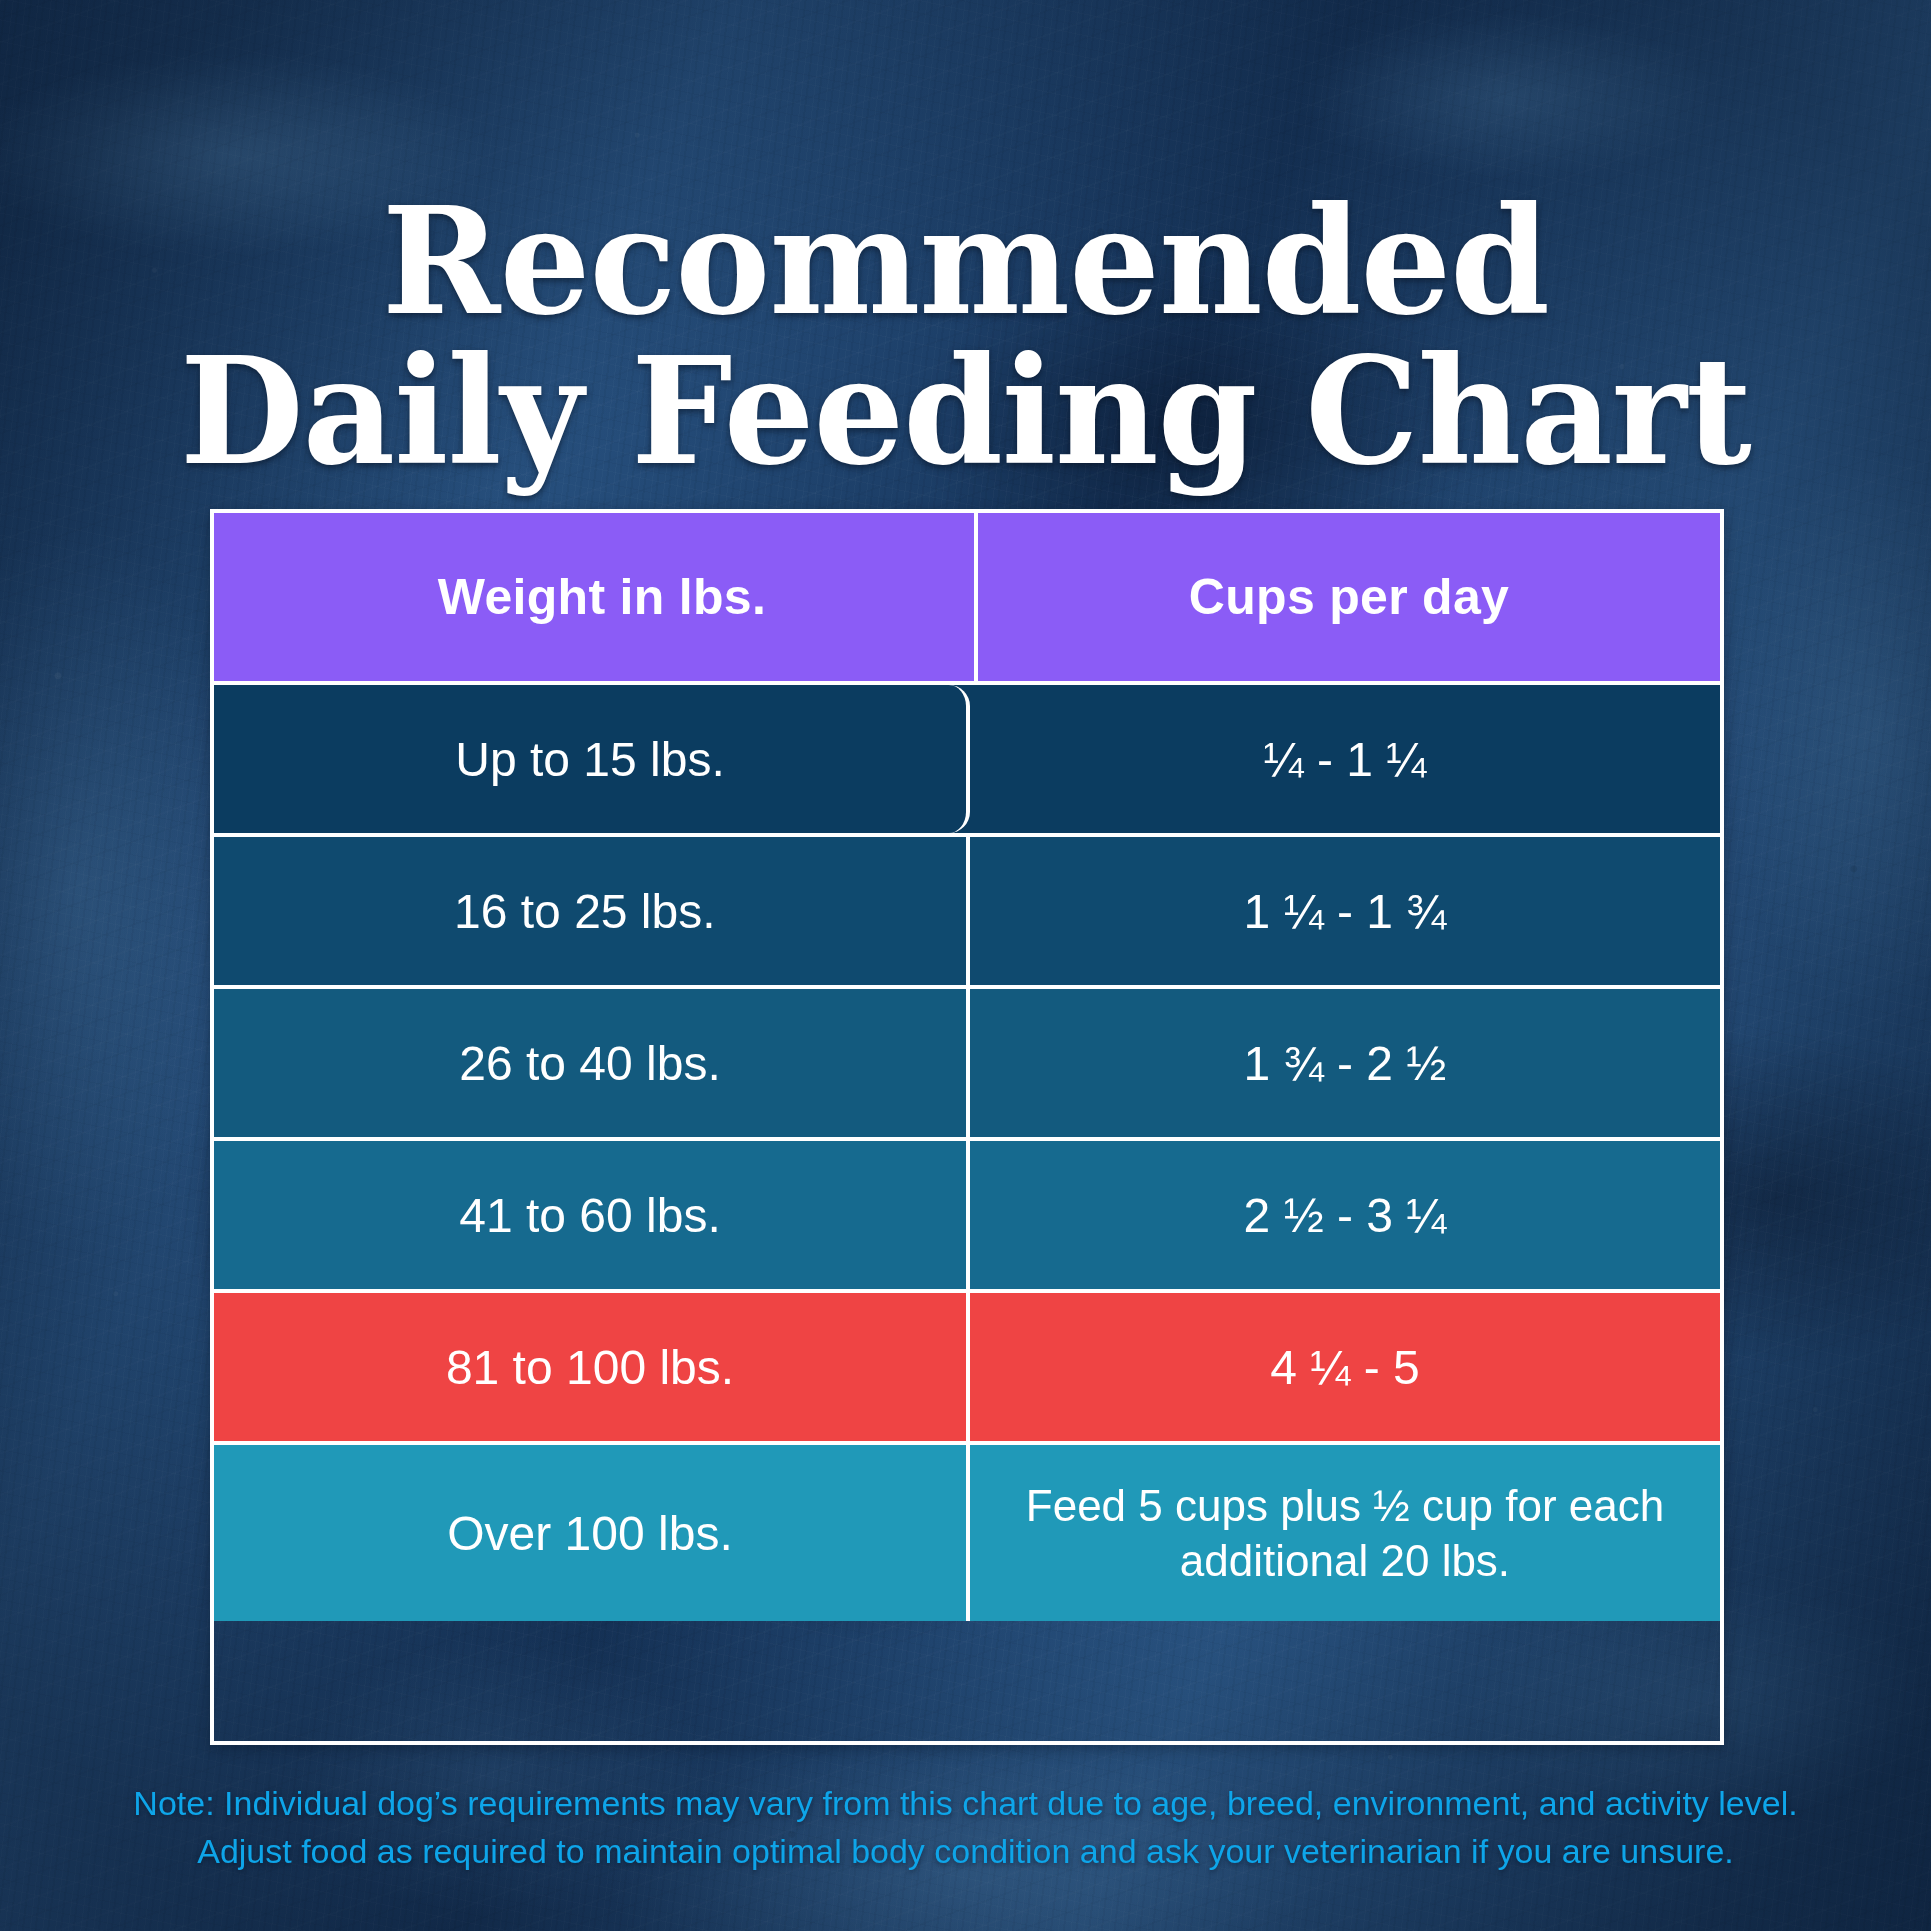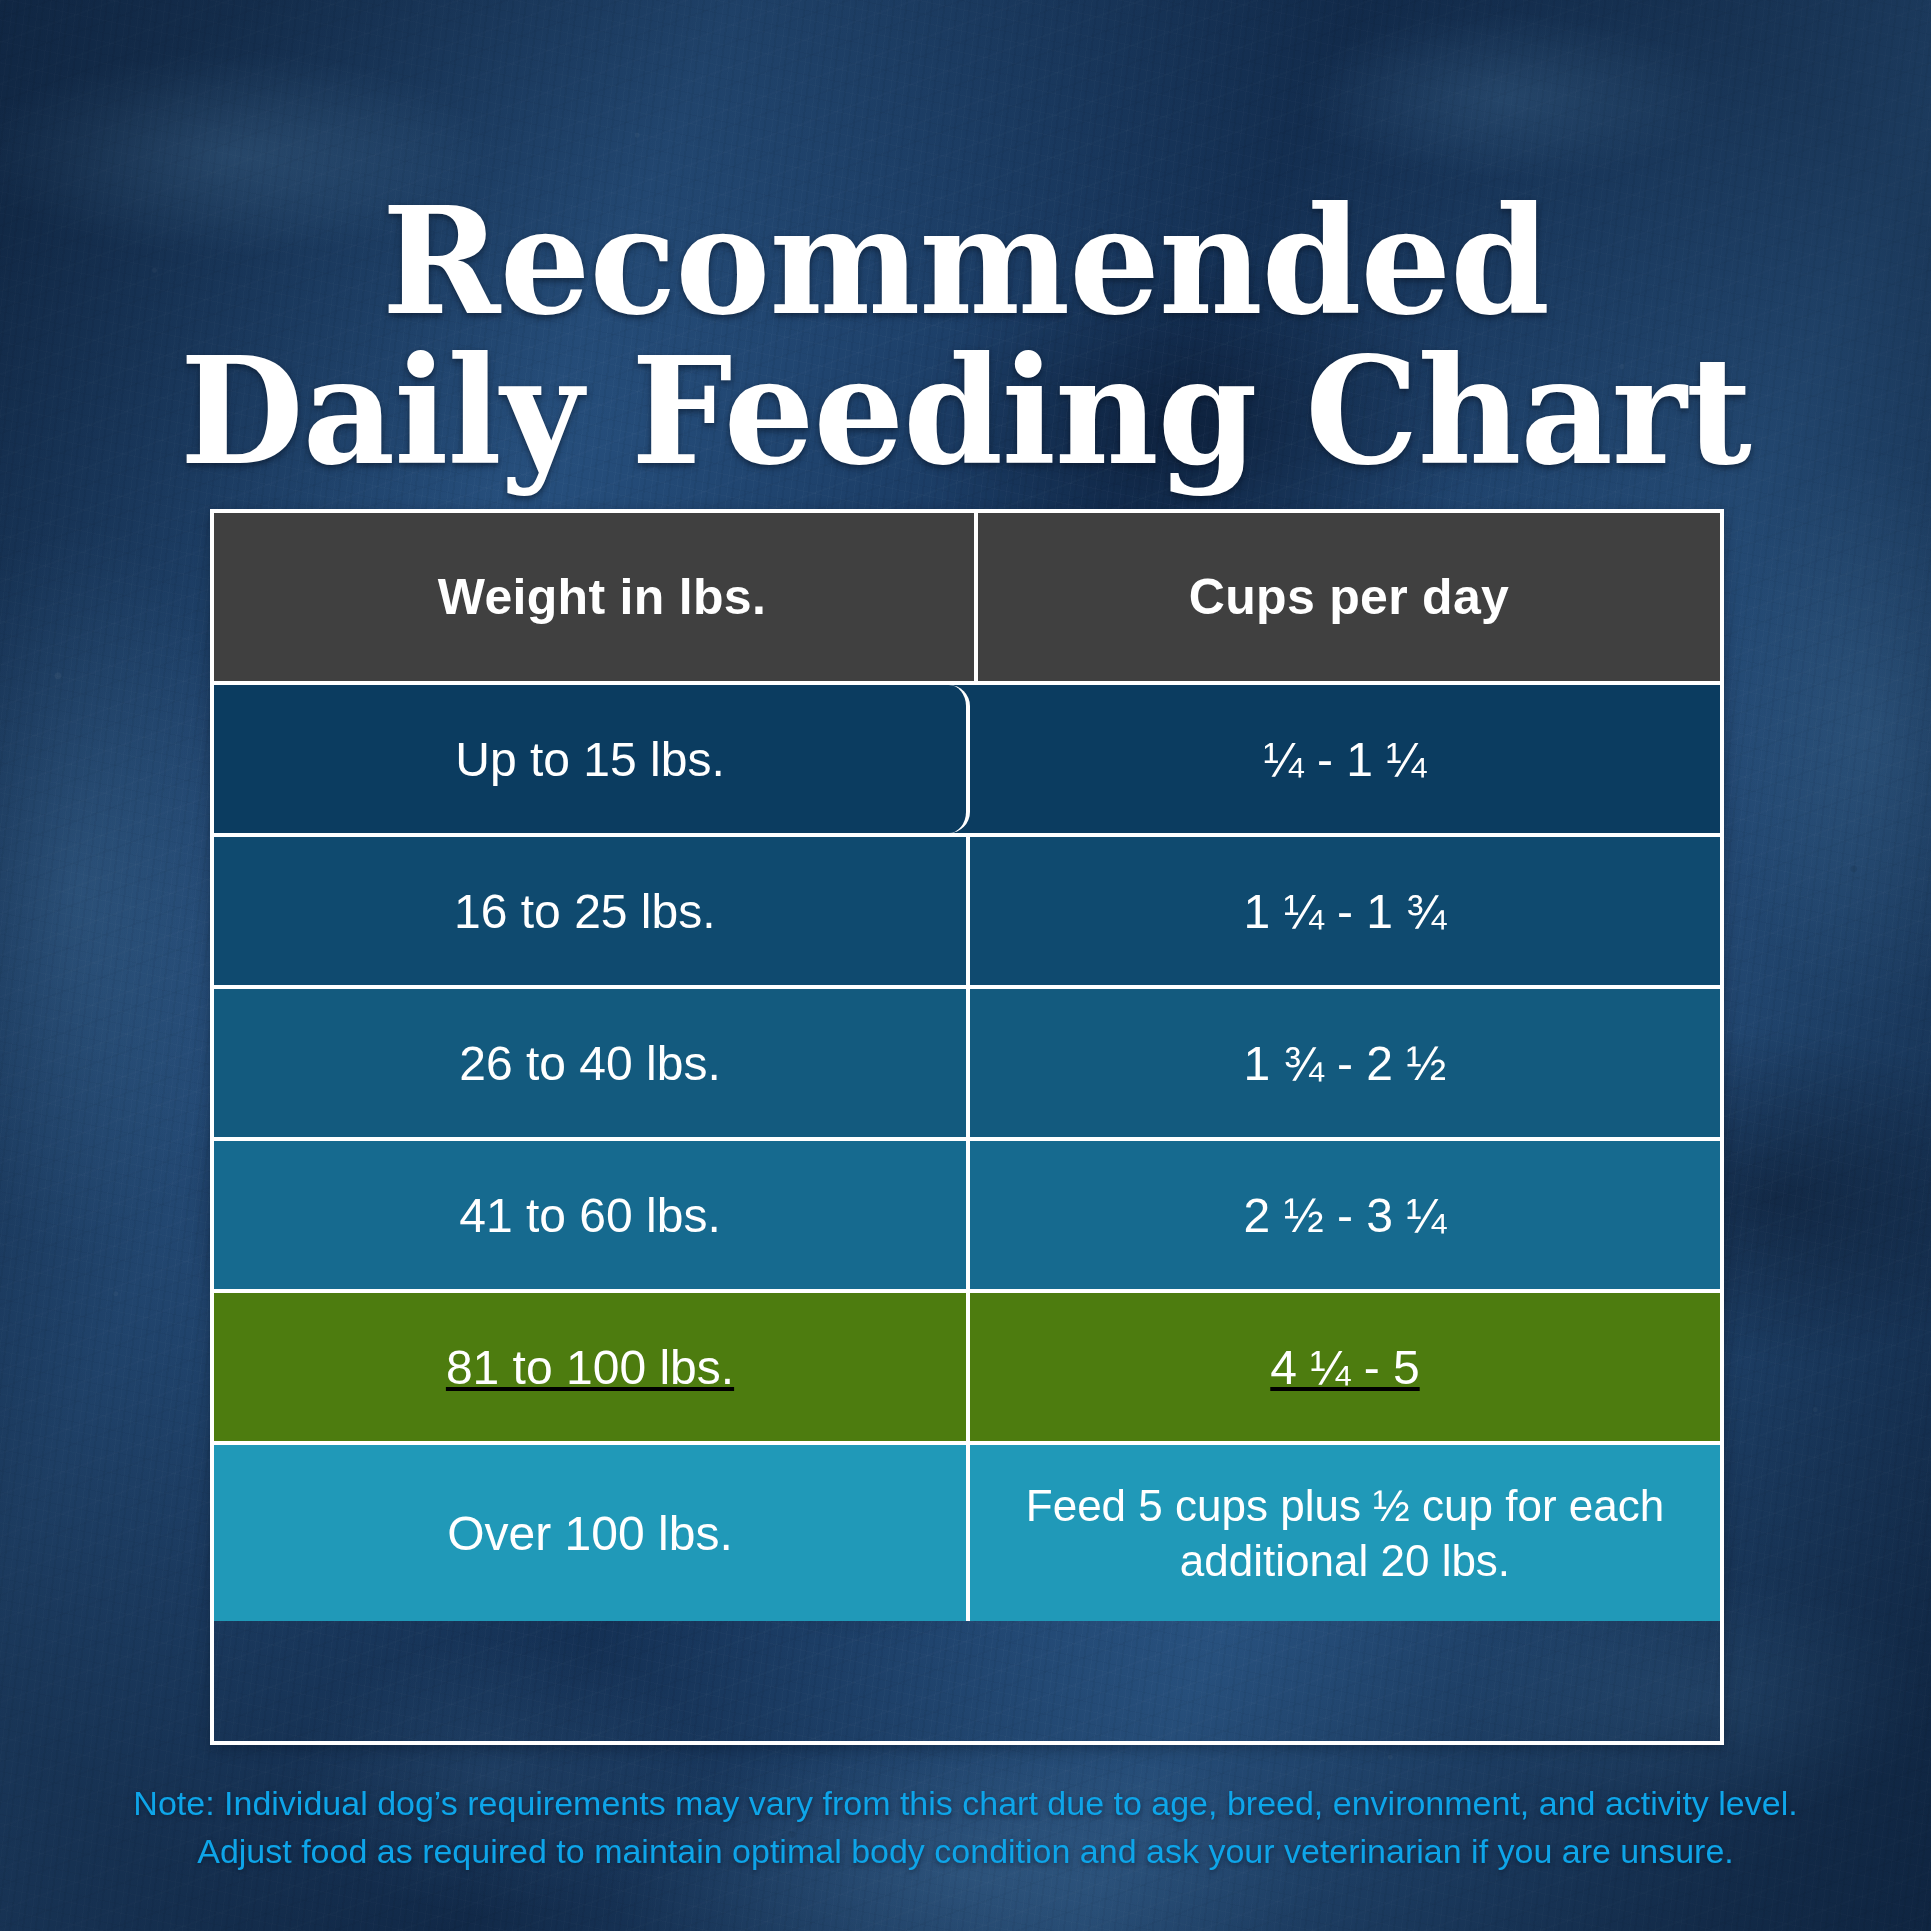--- a/index.html
+++ b/index.html
@@ -183,21 +183,21 @@
 
   <div class="content">
 
     <h1 class="title">
       <span class="line">Recommended</span>
       <span class="line">Daily Feeding Chart</span>
     </h1>
 
     <div class="table" style="border-color: rgb(255, 255, 255);">
 
-      <div class="row header" style="background: #404040; border-color: rgb(255, 255, 255); padding-left: 16px;">
+      <div class="row header" style="background: #8b5cf6; border-color: rgb(255, 255, 255); padding-left: 16px;">
         <div class="cell left" style="border-color: rgb(255, 255, 255);">Weight in lbs.</div>
         <div class="cell right">Cups per day</div>
       </div>
 
       <div class="row data" style="background: rgb(11, 60, 96); border-color: rgb(255, 255, 255);">
         <div class="cell left" style="border-color: rgb(255, 255, 255); border-radius: 21px;">Up to 15 lbs.</div>
         <div class="cell right">¼  - 1 ¼</div>
       </div>
 
       <div class="row data" style="background: rgb(15, 74, 111); border-color: rgb(255, 255, 255);">
@@ -209,21 +209,21 @@
         <div class="cell left" style="border-color: rgb(255, 255, 255);">26 to 40 lbs.</div>
         <div class="cell right">1 ¾  - 2 ½</div>
       </div>
 
       <div class="row data" style="background: rgb(22, 106, 143); border-color: rgb(255, 255, 255);">
         <div class="cell left" style="border-color: rgb(255, 255, 255);">41 to 60 lbs.</div>
         <div class="cell right">2 ½ - 3 ¼</div>
       </div>
 
 
-      <div class="row data" style="background: #4d7c0f; border-color: rgb(255, 255, 255); text-decoration: underline;">
+      <div class="row data" style="background: #ef4444; border-color: rgb(255, 255, 255);">
         <div class="cell left" style="border-color: rgb(255, 255, 255);">81 to 100 lbs.</div>
         <div class="cell right">4 ¼  - 5</div>
       </div>
 
       <div class="row data tall" style="background: rgb(32, 153, 184); border-color: rgb(255, 255, 255);">
         <div class="cell left" style="border-color: rgb(255, 255, 255);">Over 100 lbs.</div>
         <div class="cell right">Feed 5 cups plus ½ cup for each additional 20 lbs.</div>
       </div>
 
     </div>

